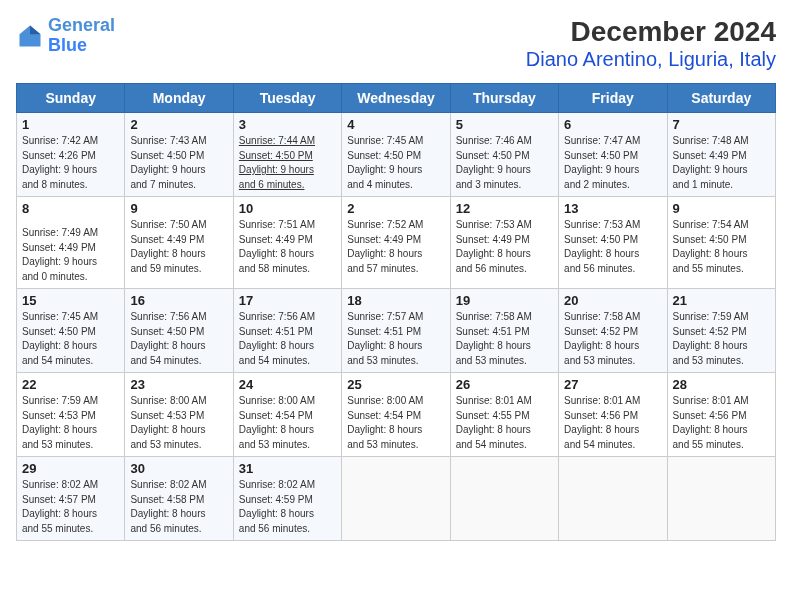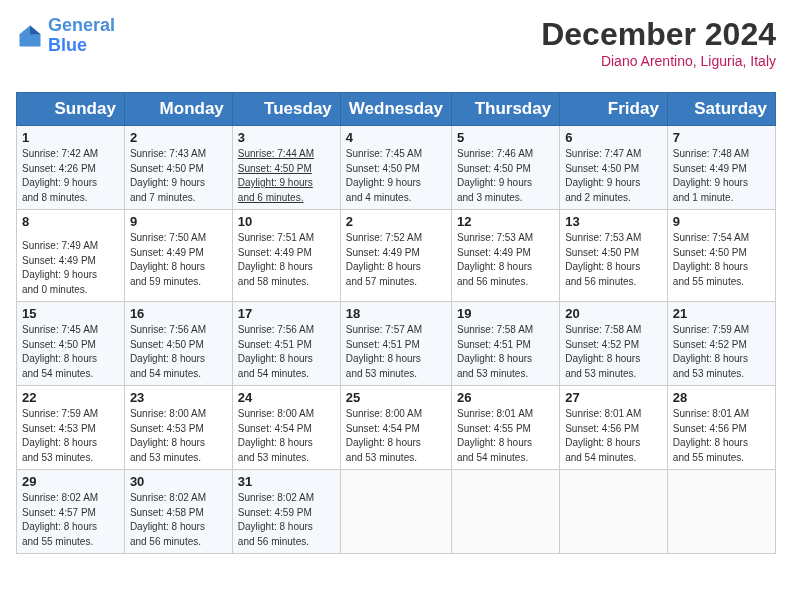--- a/index.html
+++ b/index.html
@@ -7,59 +7,59 @@
       font-family: Arial, sans-serif;
       background: #fff;
       width: 792px;
       min-height: 612px;
       padding: 16px;
     }
     .header {
       display: flex;
       justify-content: space-between;
       align-items: flex-start;
-      margin-bottom: 23px;
+      margin-bottom: 12px;
     }
     .logo {
       display: flex;
       align-items: center;
       gap: 4px;
     }
     .logo-text {
       font-size: 18px;
       font-weight: bold;
       color: #333;
       line-height: 1.1;
     }
     .logo-text span { color: #4a90d9; }
     .logo-icon {
       width: 28px;
       height: 28px;
     }
     .title-section { text-align: right; }
     .month-title {
-      font-size: 32px;
+      font-size: 28px;
       font-weight: bold;
       color: #333;
     }
     .subtitle {
-      font-size: 14px;
-      color: #be185d;
+      font-size: 20px;
+      color: #1d4ed8;
     }
     table {
       width: 100%;
       border-collapse: collapse;
       font-size: 10.5px;
     }
     thead tr th {
       background: #3a7abf;
       color: #fff;
       padding: 6px 8px;
-      text-align: right;
-      font-size: 17px;
+      text-align: center;
+      font-size: 14px;
       font-weight: bold;
       border: 1px solid #2e6aa8;
     }
     tbody tr td {
       border: 1px solid #ccc;
       padding: 4px 5px;
       vertical-align: top;
       height: 82px;
       width: calc(100% / 7);
       background: #fff;

